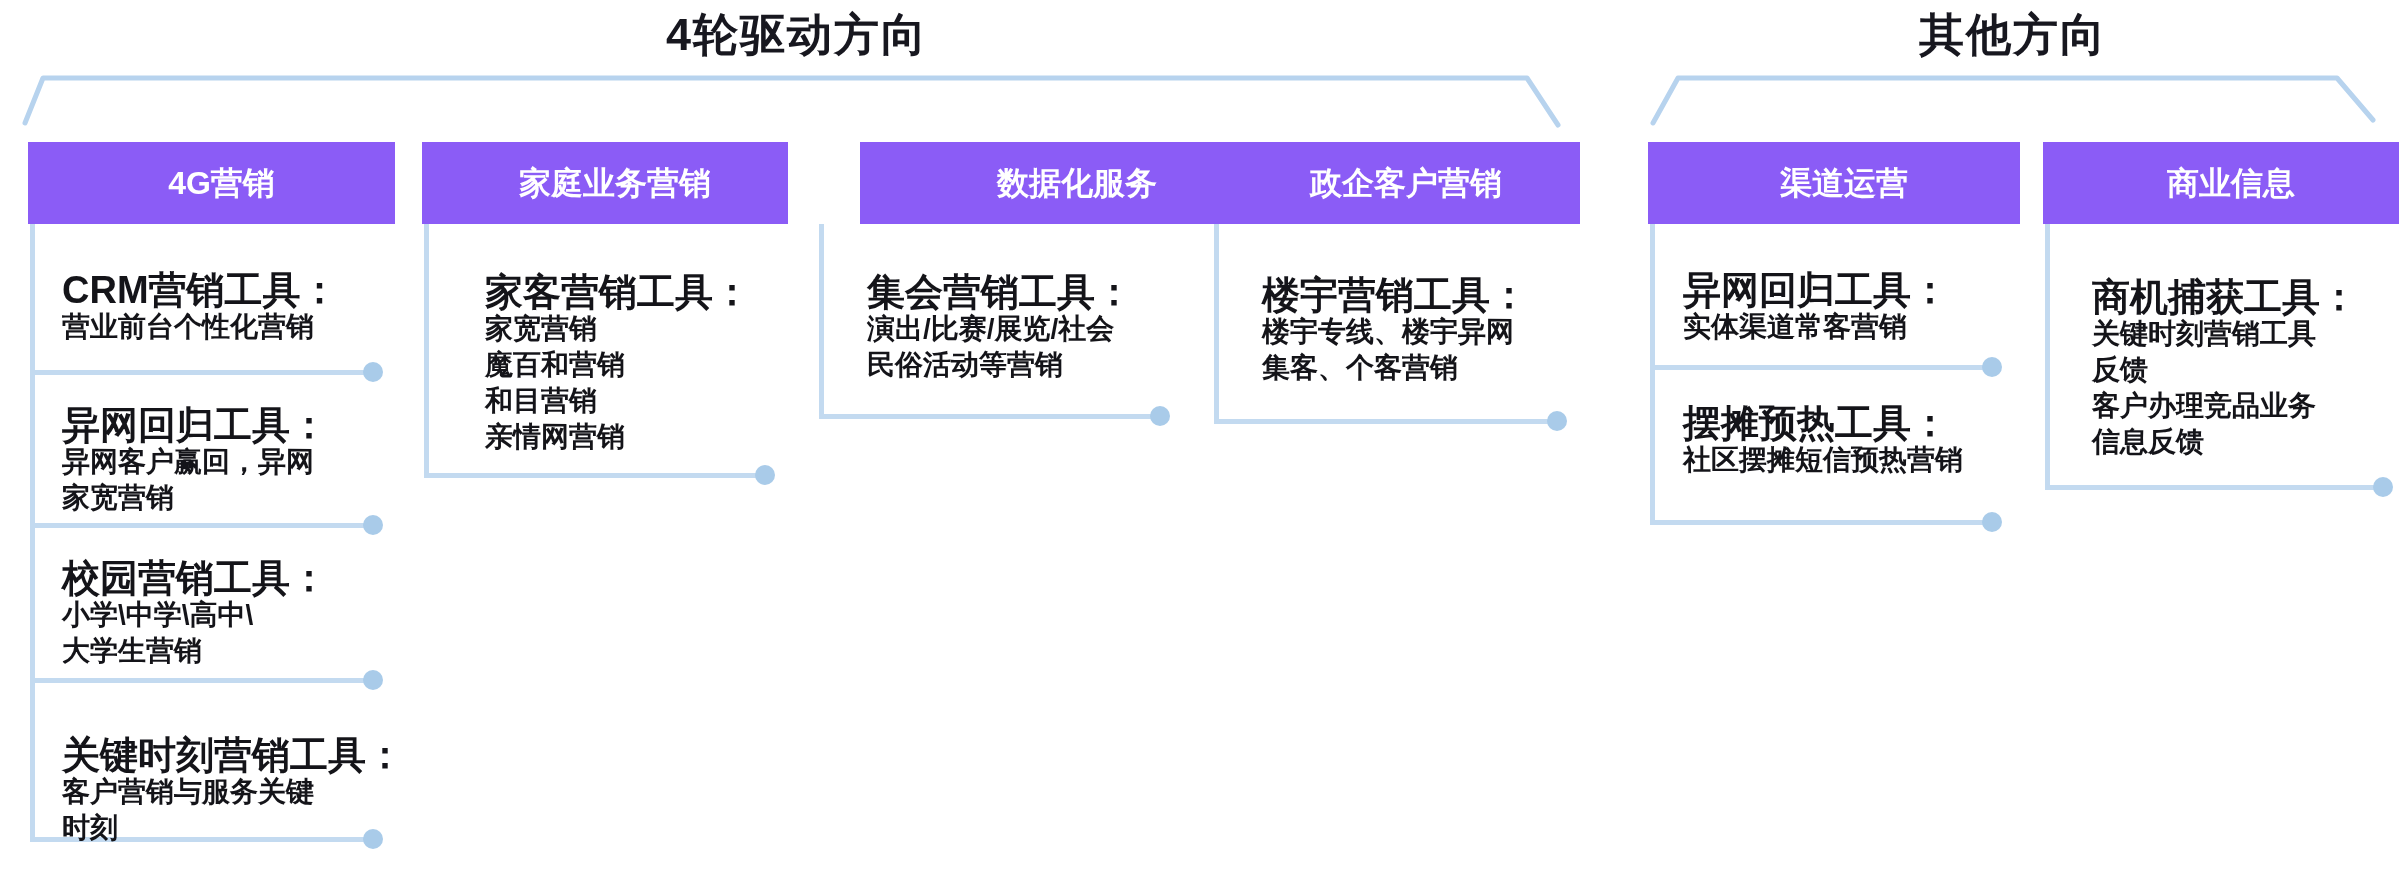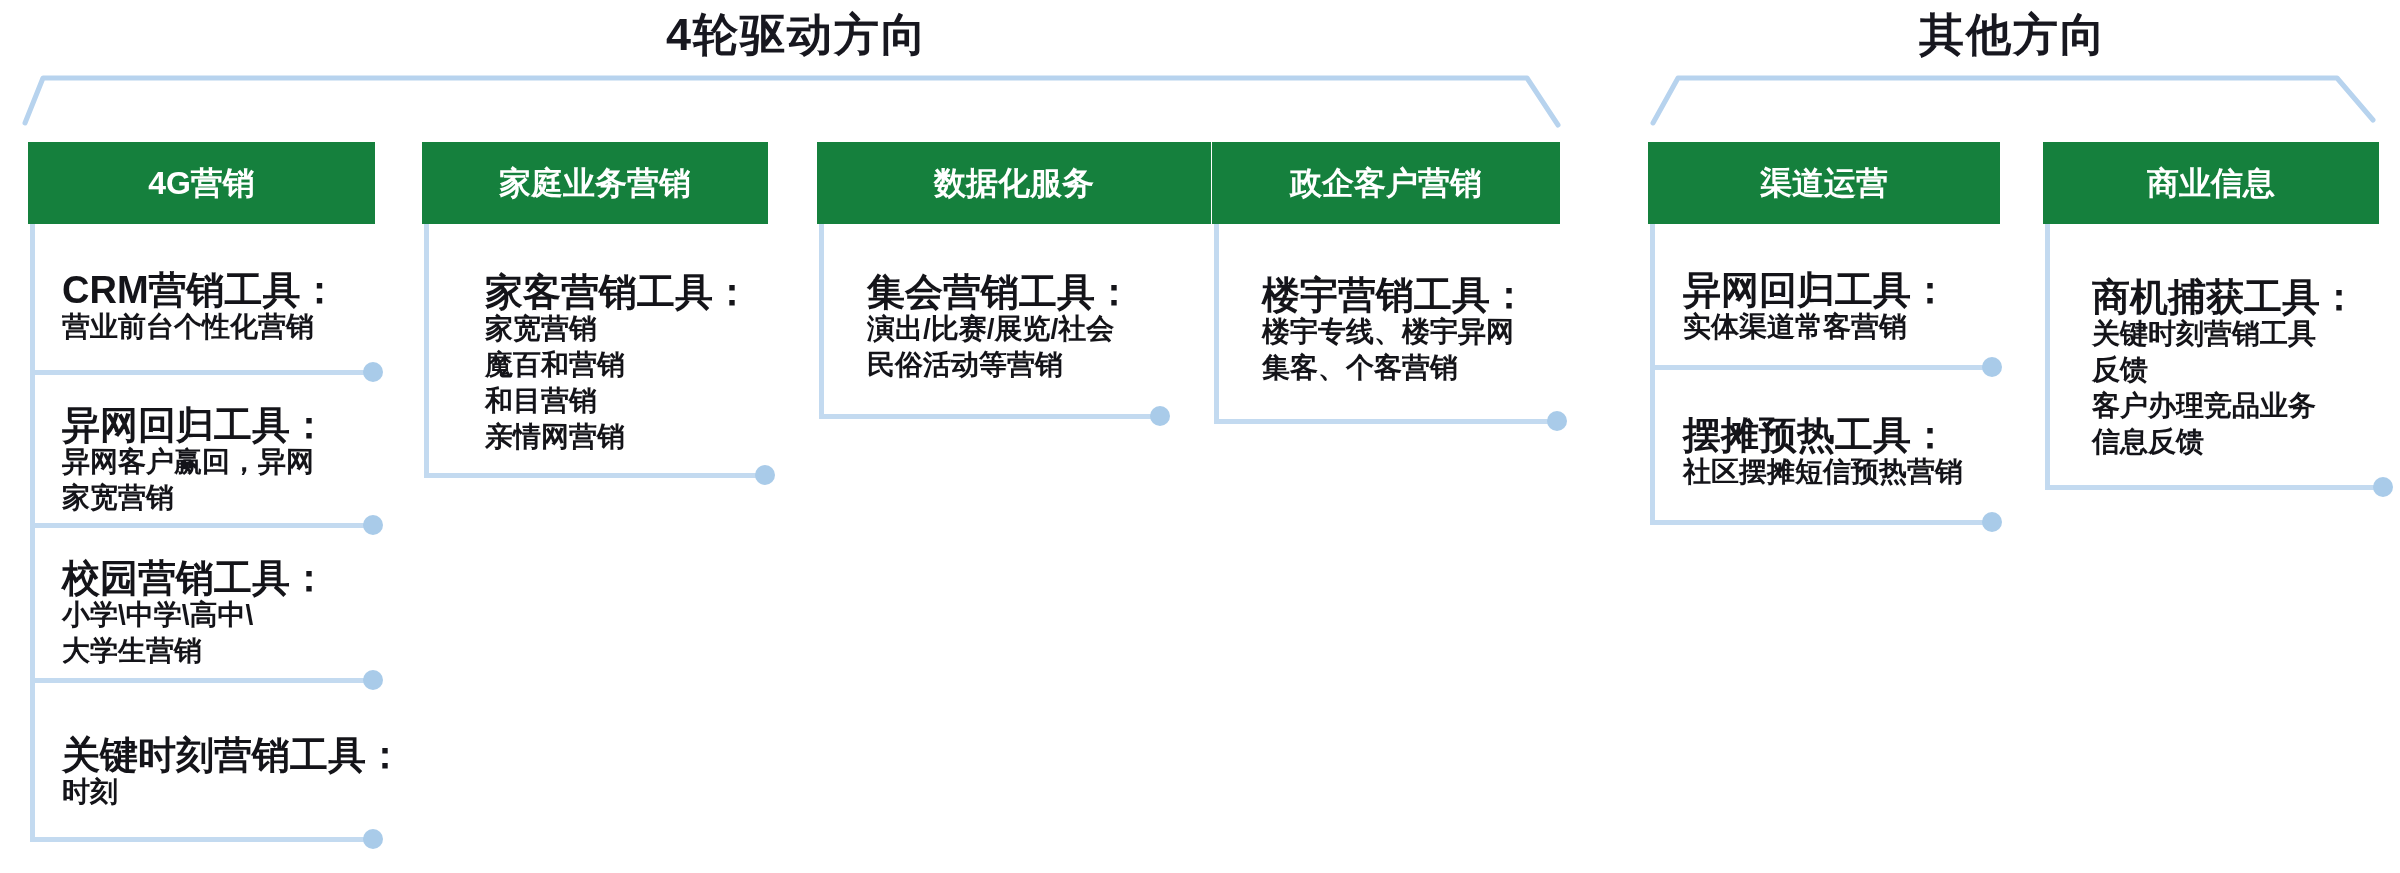--- a/index.html
+++ b/index.html
@@ -8,23 +8,23 @@
   .canvas{position:relative;width:2400px;height:873px;background:#ffffff;font-weight:bold;}
 
   .gtitle{position:absolute;top:8px;width:400px;text-align:center;
           font-size:45px;line-height:54px;letter-spacing:2px;
           color:#17171F;white-space:nowrap;}
 
   .brackets{position:absolute;left:0;top:0;pointer-events:none;}
   .brackets polyline{fill:none;stroke:#B7D3EE;stroke-width:5;
           stroke-linejoin:round;stroke-linecap:round;}
 
-  .hd{position:absolute;top:142px;height:82px;background:#15803d;
+  .hd{position:absolute;top:142px;height:82px;background:#8b5cf6;
       color:#ffffff;font-size:32px;line-height:82px;text-align:center;
-      white-space:nowrap;}
+      white-space:nowrap;padding-left:20px;}
 
   .vl{position:absolute;width:5px;background:#C3DAF0;}
   .hl{position:absolute;height:5px;background:#C3DAF0;}
   .dot{position:absolute;width:20px;height:20px;border-radius:50%;
        background:#A9CBE9;}
 
   .item{position:absolute;color:#141419;white-space:nowrap;}
   .item .t{font-size:38px;line-height:38px;}
   .item .l{font-size:28px;line-height:36px;}
 </style>
@@ -61,36 +61,37 @@
     <div class="l">异网客户赢回，异网</div>
     <div class="l">家宽营销</div>
   </div>
   <div class="item" style="left:62px;top:559px">
     <div class="t">校园营销工具：</div>
     <div class="l">小学\中学\高中\</div>
     <div class="l">大学生营销</div>
   </div>
   <div class="item" style="left:62px;top:736px">
     <div class="t">关键时刻营销工具：</div>
+    <div class="l">客户营销与服务关键</div>
     <div class="l">时刻</div>
   </div>
 
   <div class="hd" style="left:422px;width:346px">家庭业务营销</div>
   <div class="vl" style="left:424px;top:224px;height:254px"></div>
   <div class="hl" style="left:424px;top:473px;width:341px"></div>
   <div class="dot" style="left:755px;top:465px"></div>
   <div class="item" style="left:485px;top:273px">
     <div class="t">家客营销工具：</div>
     <div class="l">家宽营销</div>
     <div class="l">魔百和营销</div>
     <div class="l">和目营销</div>
     <div class="l">亲情网营销</div>
   </div>
 
-  <div class="hd" style="left:817px;width:394px">数据化服务</div>
+  <div class="hd" style="left:860px;width:394px">数据化服务</div>
   <div class="vl" style="left:819px;top:224px;height:195px"></div>
   <div class="hl" style="left:819px;top:414px;width:341px"></div>
   <div class="dot" style="left:1150px;top:406px"></div>
   <div class="item" style="left:867px;top:273px">
     <div class="t">集会营销工具：</div>
     <div class="l">演出/比赛/展览/社会</div>
     <div class="l">民俗活动等营销</div>
   </div>
 
   <div class="hd" style="left:1212px;width:348px">政企客户营销</div>
@@ -106,21 +107,21 @@
   <div class="hd" style="left:1648px;width:352px">渠道运营</div>
   <div class="vl" style="left:1650px;top:224px;height:301px"></div>
   <div class="hl" style="left:1650px;top:365px;width:342px"></div>
   <div class="dot" style="left:1982px;top:357px"></div>
   <div class="hl" style="left:1650px;top:520px;width:342px"></div>
   <div class="dot" style="left:1982px;top:512px"></div>
   <div class="item" style="left:1683px;top:271px">
     <div class="t">异网回归工具：</div>
     <div class="l">实体渠道常客营销</div>
   </div>
-  <div class="item" style="left:1683px;top:416px">
+  <div class="item" style="left:1683px;top:404px">
     <div class="t">摆摊预热工具：</div>
     <div class="l">社区摆摊短信预热营销</div>
   </div>
 
   <div class="hd" style="left:2043px;width:336px">商业信息</div>
   <div class="vl" style="left:2045px;top:224px;height:266px"></div>
   <div class="hl" style="left:2045px;top:485px;width:338px"></div>
   <div class="dot" style="left:2373px;top:477px"></div>
   <div class="item" style="left:2092px;top:278px">
     <div class="t">商机捕获工具：</div>

